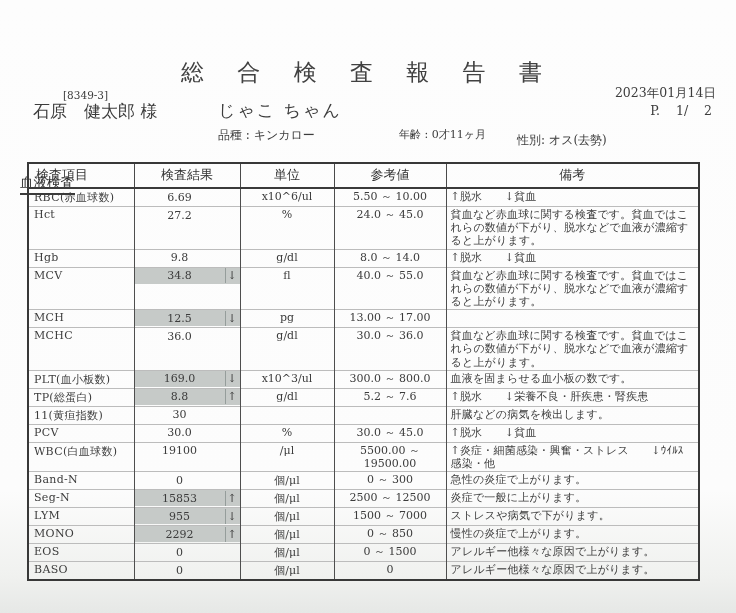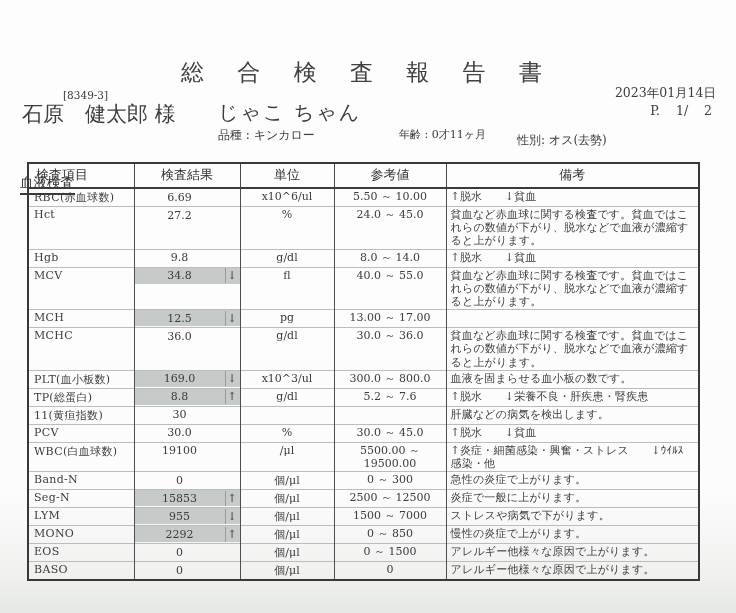--- a/index.html
+++ b/index.html
@@ -13,22 +13,22 @@
     position:relative;width:736px;height:613px;
     background:linear-gradient(180deg,#fdfdfd 0%,#fcfcfc 80%,#f0f1ef 94%,#e6e8e6 100%);
   }
   .title{
     position:absolute;top:57px;left:0;width:736px;
     text-align:center;font-size:23px;letter-spacing:13px;color:#414141;
   }
   .date{position:absolute;top:85px;right:20px;font-size:12.5px;}
   .page-ind{position:absolute;top:103px;right:24px;font-size:12.5px;white-space:pre;}
   .client-code{position:absolute;top:89px;left:63px;font-size:10.5px;}
-  .owner-name{position:absolute;top:100px;left:22px;font-size:21px;text-align:center;}
-  .pet-name{position:absolute;top:99px;left:218px;font-size:20px;letter-spacing:2px;}
+  .owner-name{position:absolute;top:100px;left:33px;font-size:17px;text-align:center;}
+  .pet-name{position:absolute;top:99px;left:218px;font-size:17px;letter-spacing:2px;}
   .breed{position:absolute;top:127px;left:218px;font-size:12px;}
   .age{position:absolute;top:127px;left:399px;font-size:11px;}
   .sex{position:absolute;top:132px;left:517px;font-size:12px;}
   .section-title{
     position:absolute;top:140px;left:20px;font-size:13.5px;font-weight:normal;
     color:#2e2e2e;border-bottom:2px solid #3a3a3a;padding:0 1px 1px 0;margin-top:34px;
   }
   table.blood{
     position:absolute;top:162px;left:27px;width:671px;
     border-collapse:collapse;table-layout:fixed;

